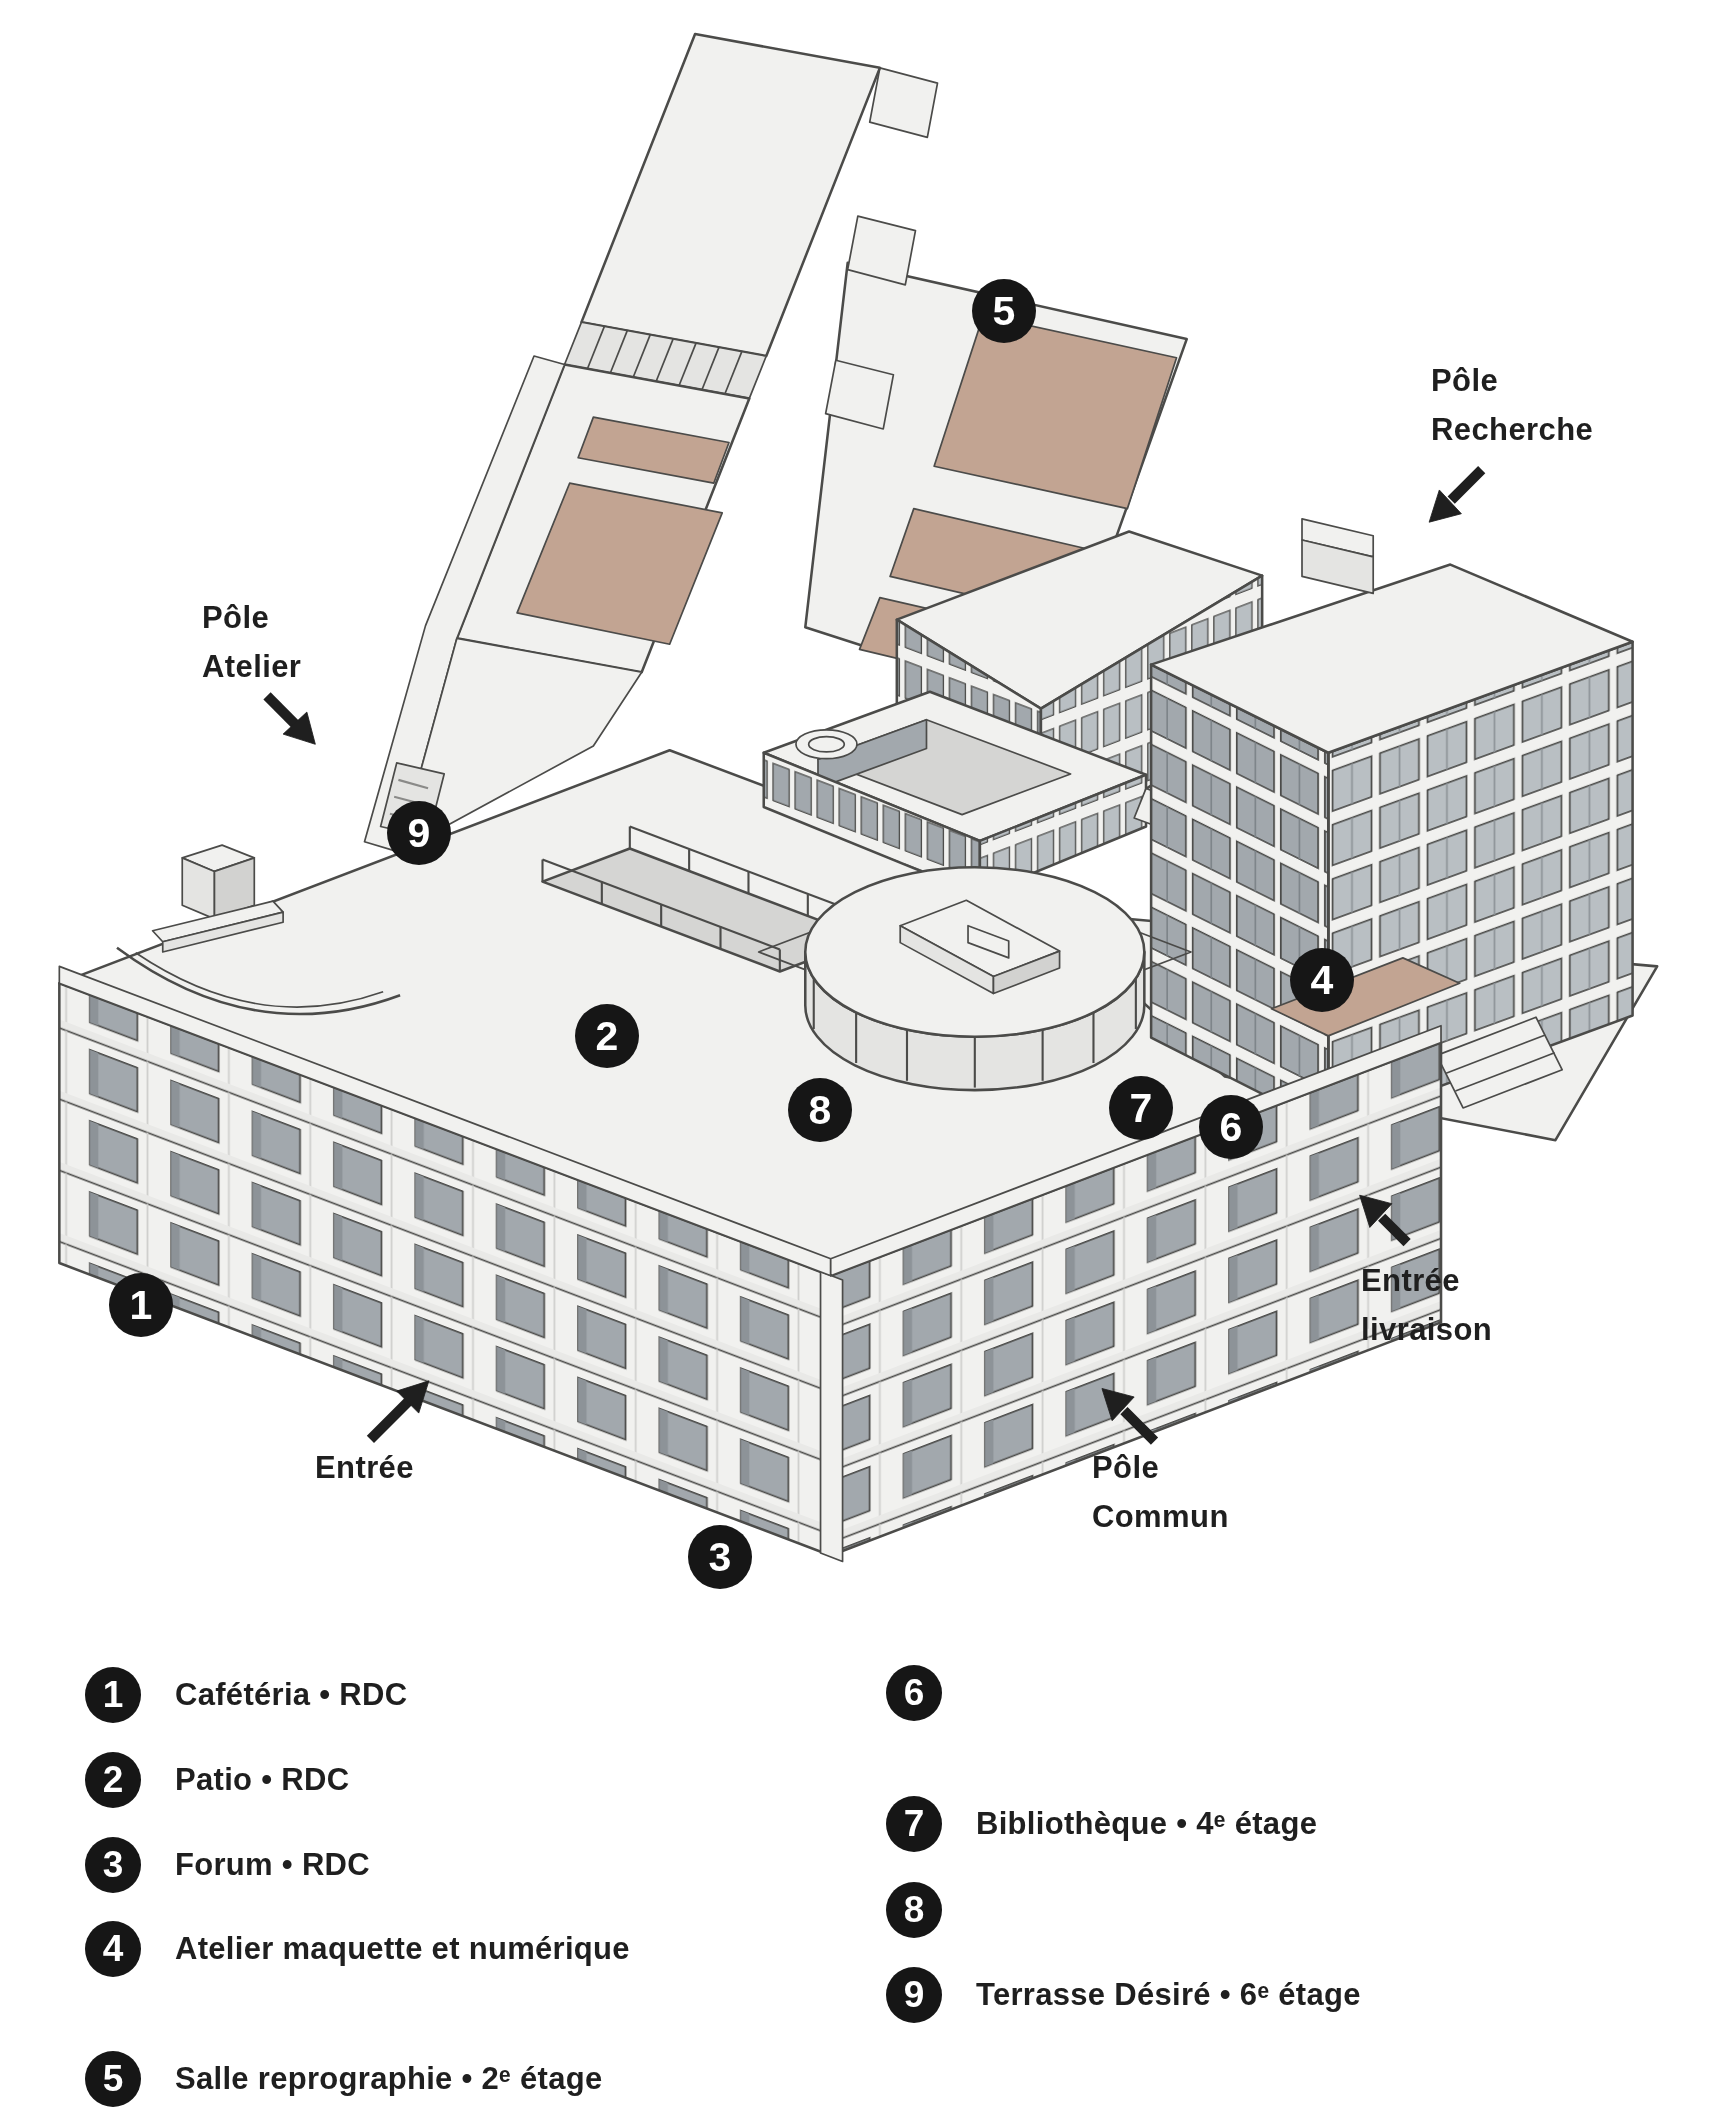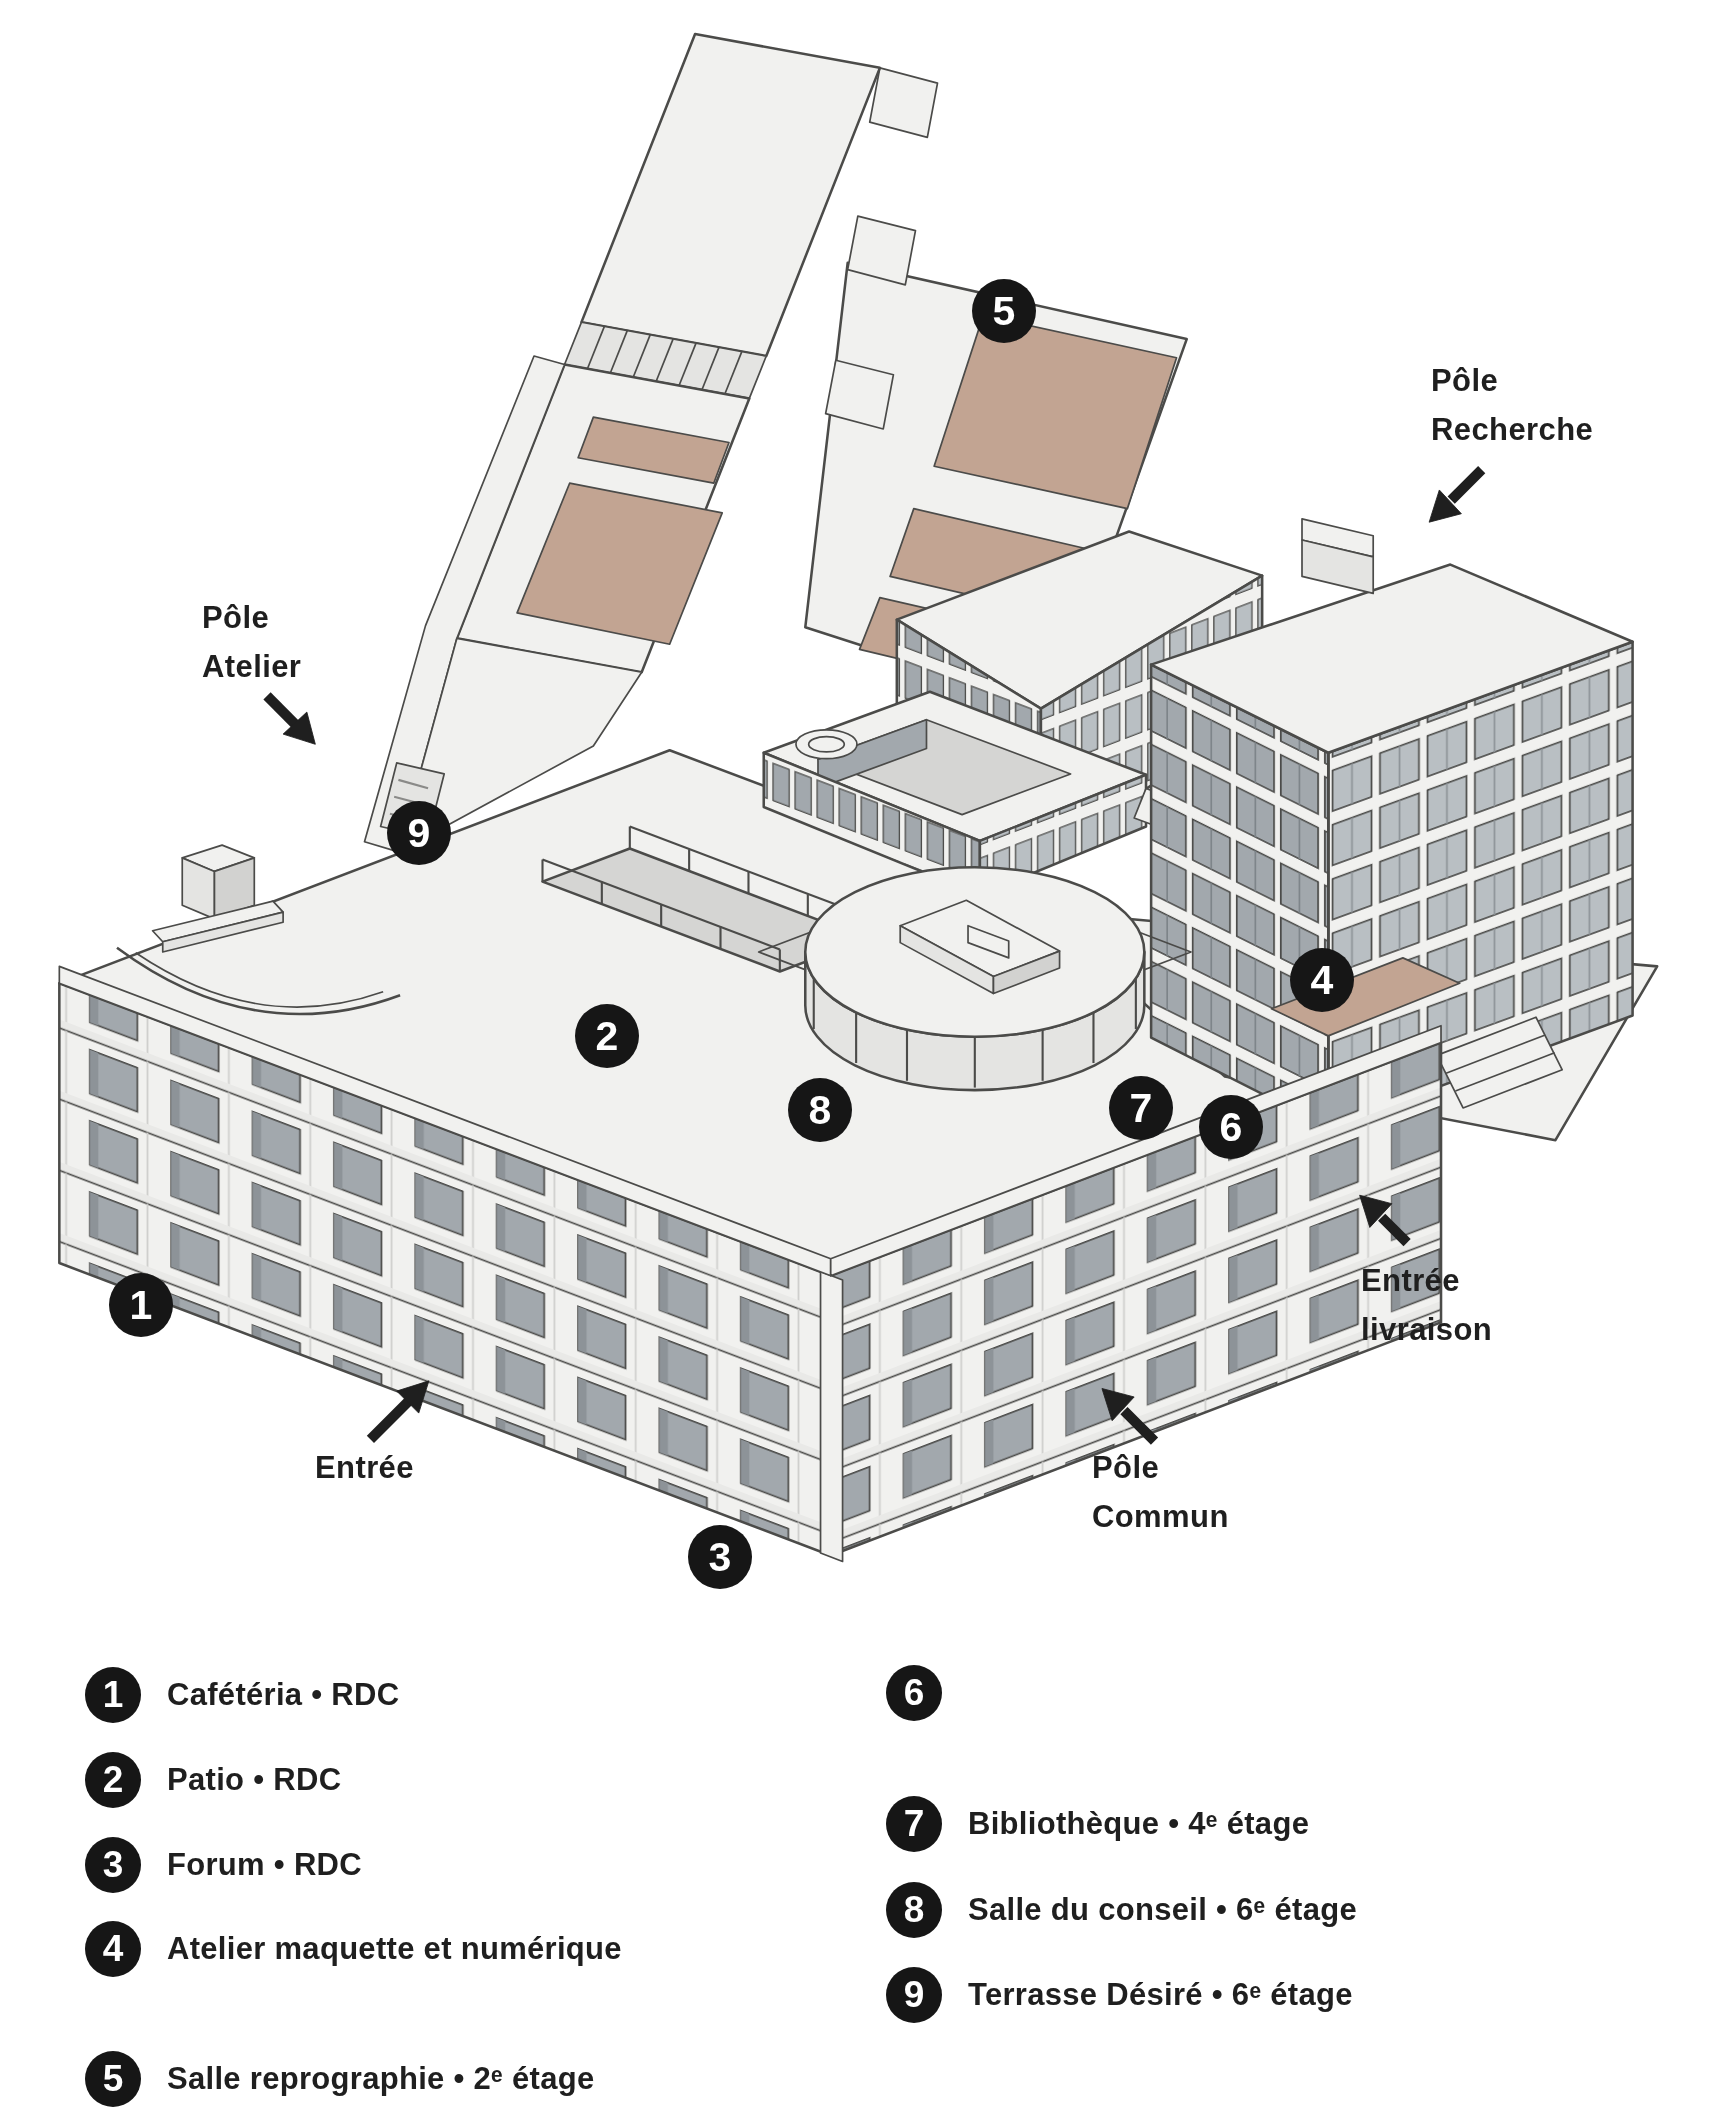--- a/index.html
+++ b/index.html
@@ -29,21 +29,21 @@
     background:var(--marker-bg);color:var(--marker-fg);display:flex;
     align-items:center;justify-content:center;font-size:41px;font-weight:bold;}
   
   .dlabel{position:absolute;font-size:31px;font-weight:bold;line-height:49px;
     letter-spacing:0.4px;white-space:nowrap;}
   
   .legend-item{position:absolute;display:flex;align-items:flex-start;}
   .legend-dot{width:56px;height:56px;border-radius:50%;background:var(--marker-bg);
     color:var(--marker-fg);flex:0 0 56px;display:flex;align-items:center;
     justify-content:center;font-size:37px;font-weight:bold;}
-  .legend-text{margin-left:26px;padding-top:3.4px;font-size:31px;font-weight:bold;
+  .legend-text{margin-left:34px;padding-top:3.4px;font-size:31px;font-weight:bold;
     line-height:49px;letter-spacing:0.3px;white-space:nowrap;}
 </style>
 </head>
 <body>
 
 <div id="stage">
 
   <svg id="iso" width="1736" height="1653" viewBox="0 0 2048 1950">
     <defs>
       <pattern id="gridSW" width="96" height="84" patternUnits="userSpaceOnUse" patternTransform="skewY(20.8)">
@@ -300,24 +300,20 @@
     </div>
     <div class="legend-item" style="left:886px;top:1796px;">
       <div class="legend-dot">7</div>
       <div class="legend-text">
         <div>Bibliothèque • 4ᵉ étage</div>
         <div></div>
       </div>
     </div>
     <div class="legend-item" style="left:886px;top:1882px;">
       <div class="legend-dot">8</div>
-      <div class="legend-text">
-        <div>Salle du conseil • 6ᵉ étage</div>
-        <div></div>
-      </div>
     </div>
     <div class="legend-item" style="left:886px;top:1967px;">
       <div class="legend-dot">9</div>
       <div class="legend-text">
         <div>Terrasse Désiré • 6ᵉ étage</div>
         <div></div>
       </div>
     </div>
 
   </div>

